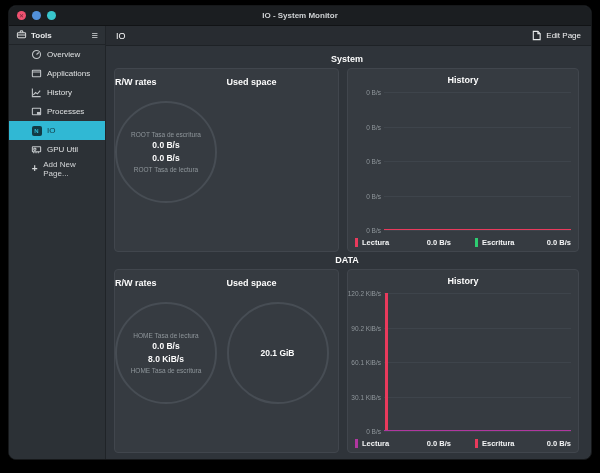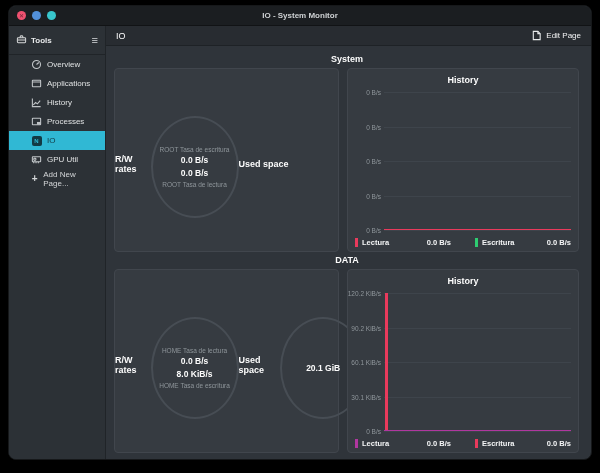--- a/index.html
+++ b/index.html
@@ -20,21 +20,21 @@
         justify-content:center; font-size:6px; line-height:1; color:rgba(0,0,0,.55); }
   .tl.close { background:#ee5170; }
   .tl.min   { background:#5290d9; }
   .tl.max   { background:#38c6cc; }
 
   .app-body { flex:1; display:flex; min-height:0; }
 
   
   .sidebar { width:97px; flex:0 0 97px; background:#2c3136;
              border-right:1px solid #202428; display:flex; flex-direction:column; }
-  .sidebar-header { height:29px; display:flex; align-items:center; gap:4px;
+  .sidebar-header { height:19px; display:flex; align-items:center; gap:4px;
                     padding:0 7px; border-bottom:1px solid #202428; }
   .sidebar-header .label { font-size:8px; color:#e8eaeb; font-weight:bold; flex:1; }
   .hamburger { font-size:11px; color:#d7d9da; line-height:1; cursor:pointer; }
   .side-item { height:19px; display:flex; align-items:center; gap:5px;
                padding:0 22px; font-size:8px; color:#dfe1e2; cursor:pointer; }
   .side-item .ico { width:11px; height:11px; display:flex; align-items:center;
                     justify-content:center; }
   .side-item svg { stroke:#bfc3c6; fill:none; stroke-width:1.2; }
   .side-item.selected { background:#30b8d4; color:#123a44; }
   .side-item.add { color:#d4d6d8; }
@@ -52,21 +52,21 @@
   .main-title { font-size:9px; color:#fcfcfc; }
   .edit-page { display:flex; align-items:center; gap:4px; cursor:pointer; }
   .edit-page .label { font-size:8px; color:#f2f3f4; }
   .edit-page svg { stroke:#e8eaeb; fill:none; stroke-width:1.2; }
 
   .content { flex:1; padding:5px 12px 8px 8px; overflow:hidden; }
   .section-label { font-size:9px; font-weight:bold; color:#fcfcfc; margin:3px 0 4px 1px;text-align:center; }
   .cards-row { display:flex; gap:8px; }
   .card { background:#363b41; border:1px solid #41464d; border-radius:4px; height:184px; }
   .gauges-card { width:225px; flex:0 0 225px; display:flex; }
-  .gauge-col { flex:1; display:flex; flex-direction:row; align-items:center; }
+  .gauge-col { flex:1; display:flex; flex-direction:column; align-items:flex-start; }
   .card-heading { font-size:9px; font-weight:bold; color:#fcfcfc; margin-top:8px; }
   .circle { width:102px; height:102px; border:2px solid #474d54; border-radius:50%;
             margin-top:14px; display:flex; flex-direction:column; align-items:center;
             justify-content:center; text-align:center; }
   .circle .sub { font-size:6.5px; color:#8f969b; line-height:1.5; }
   .circle .val { font-size:8.5px; color:#fcfcfc; font-weight:bold; line-height:1.5; }
 
   
   .history-card { flex:1; position:relative; }
   .history-title { text-align:center; font-size:9px; font-weight:bold; color:#fcfcfc;

